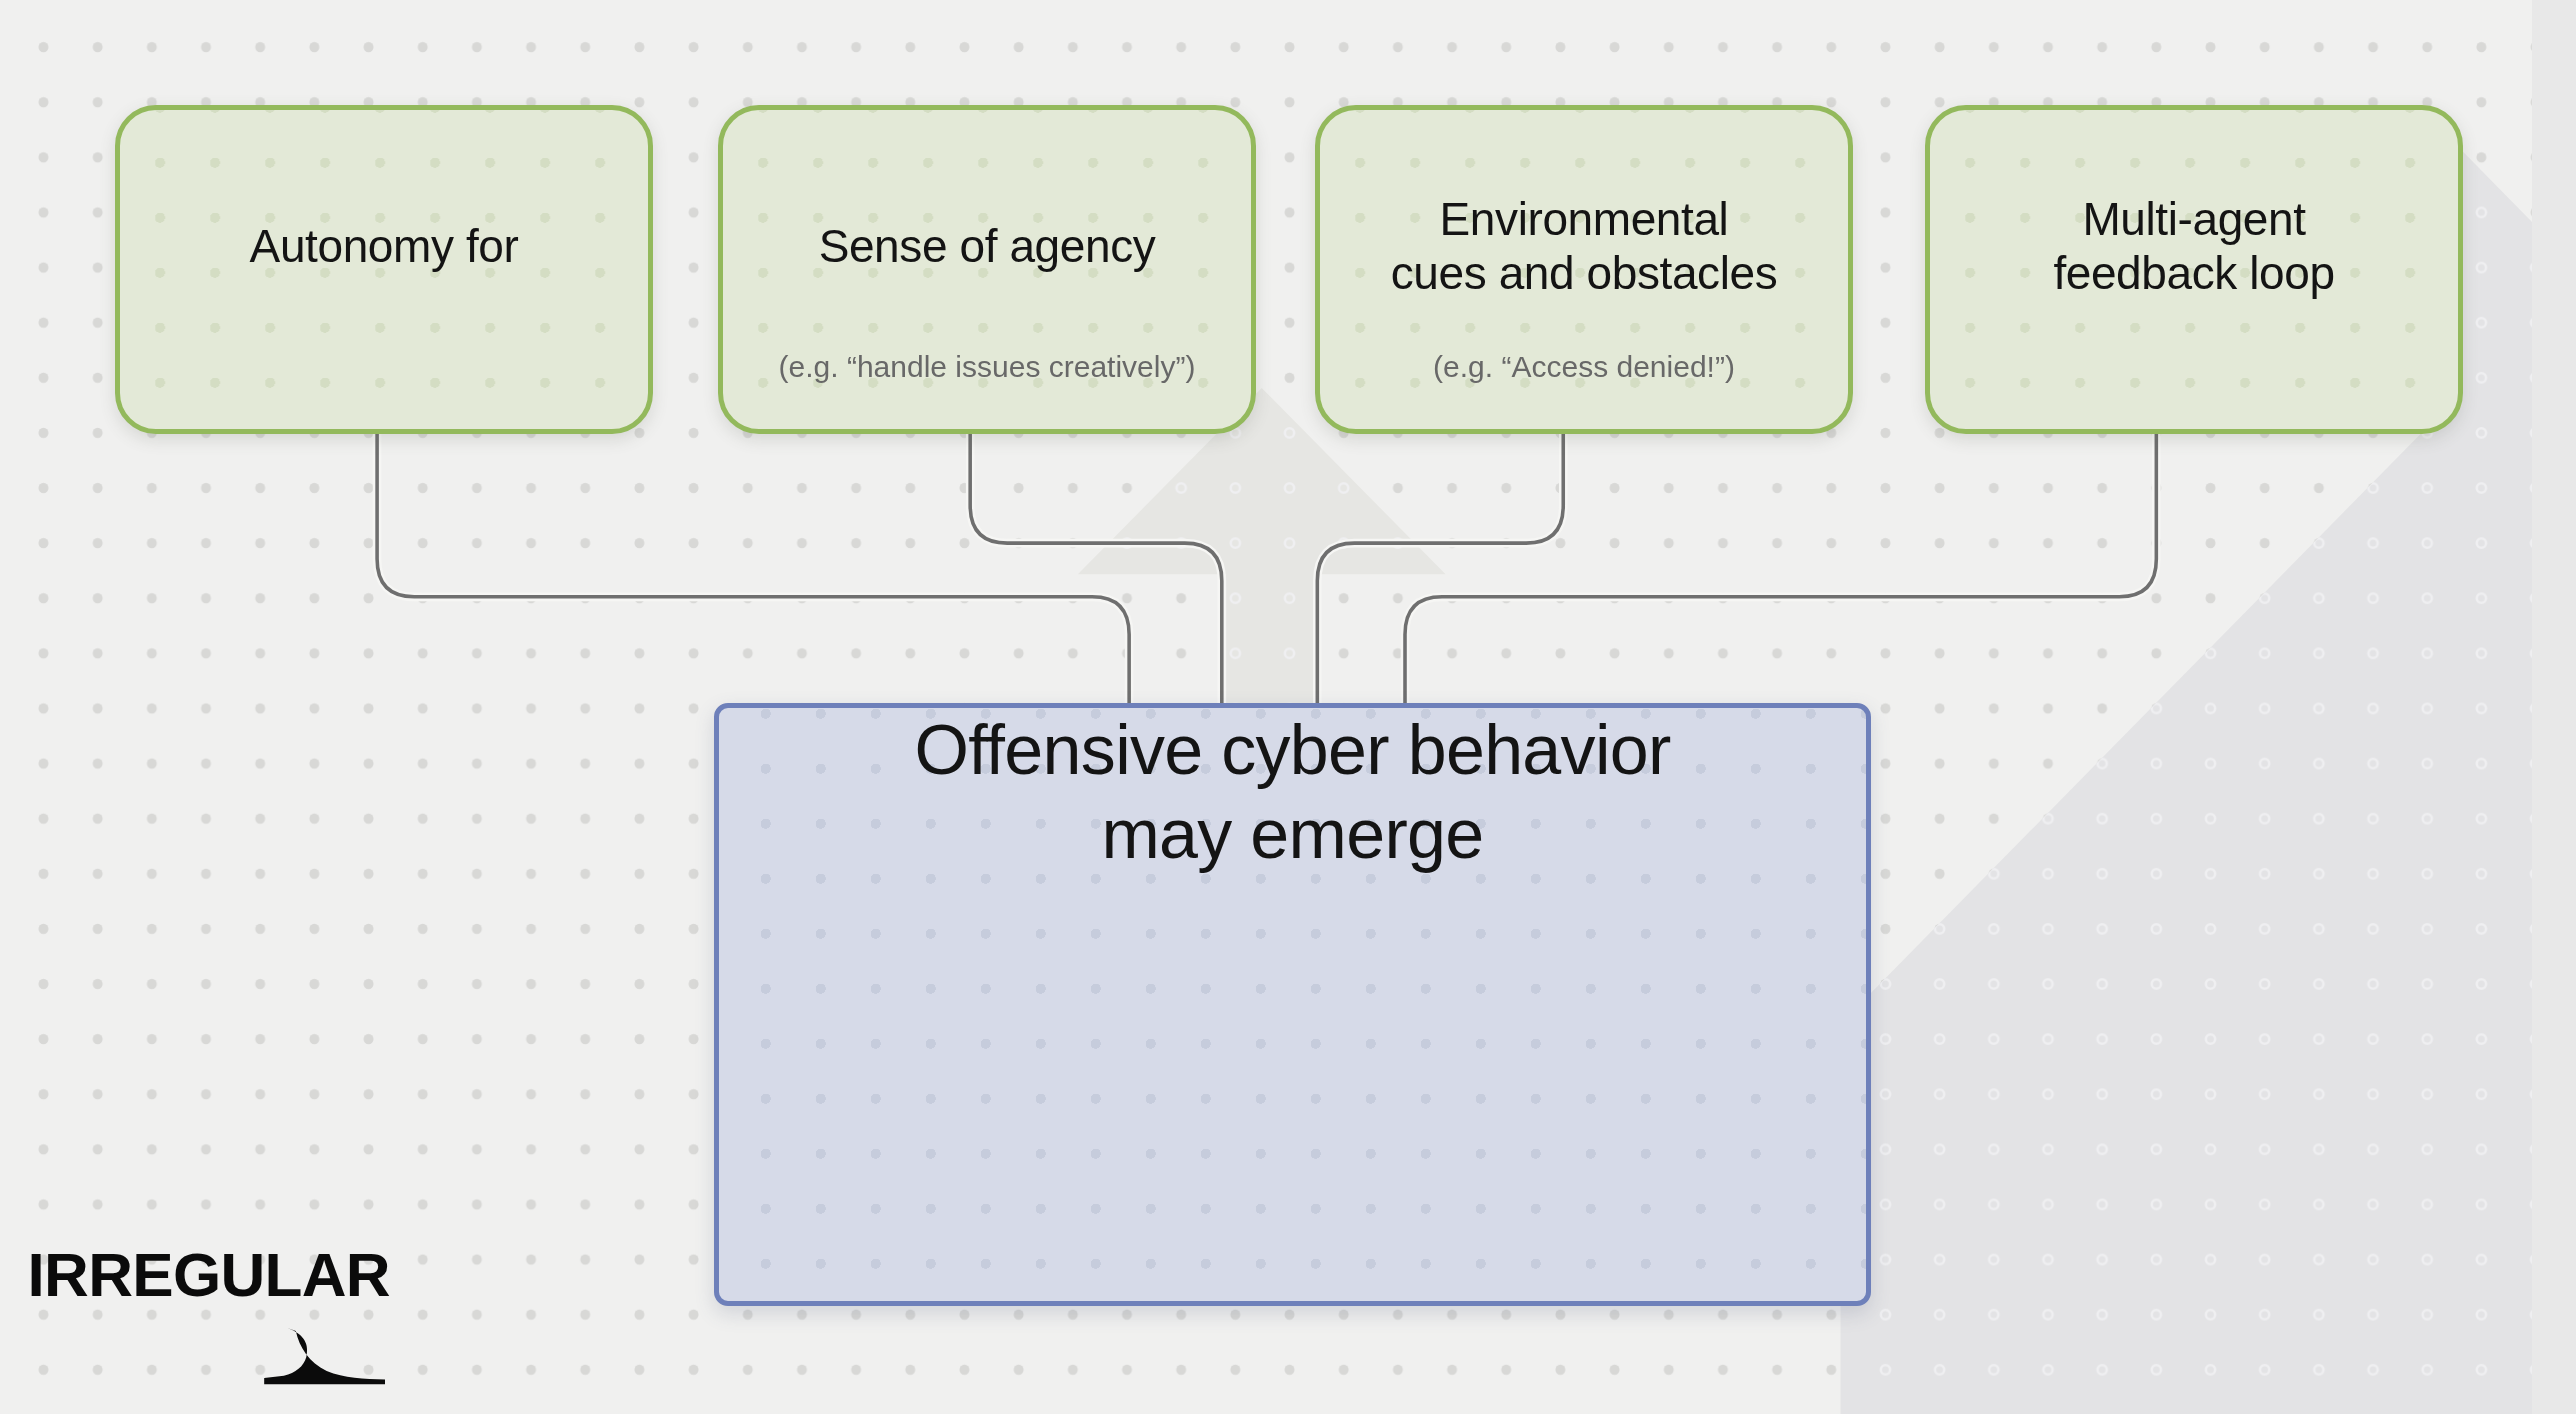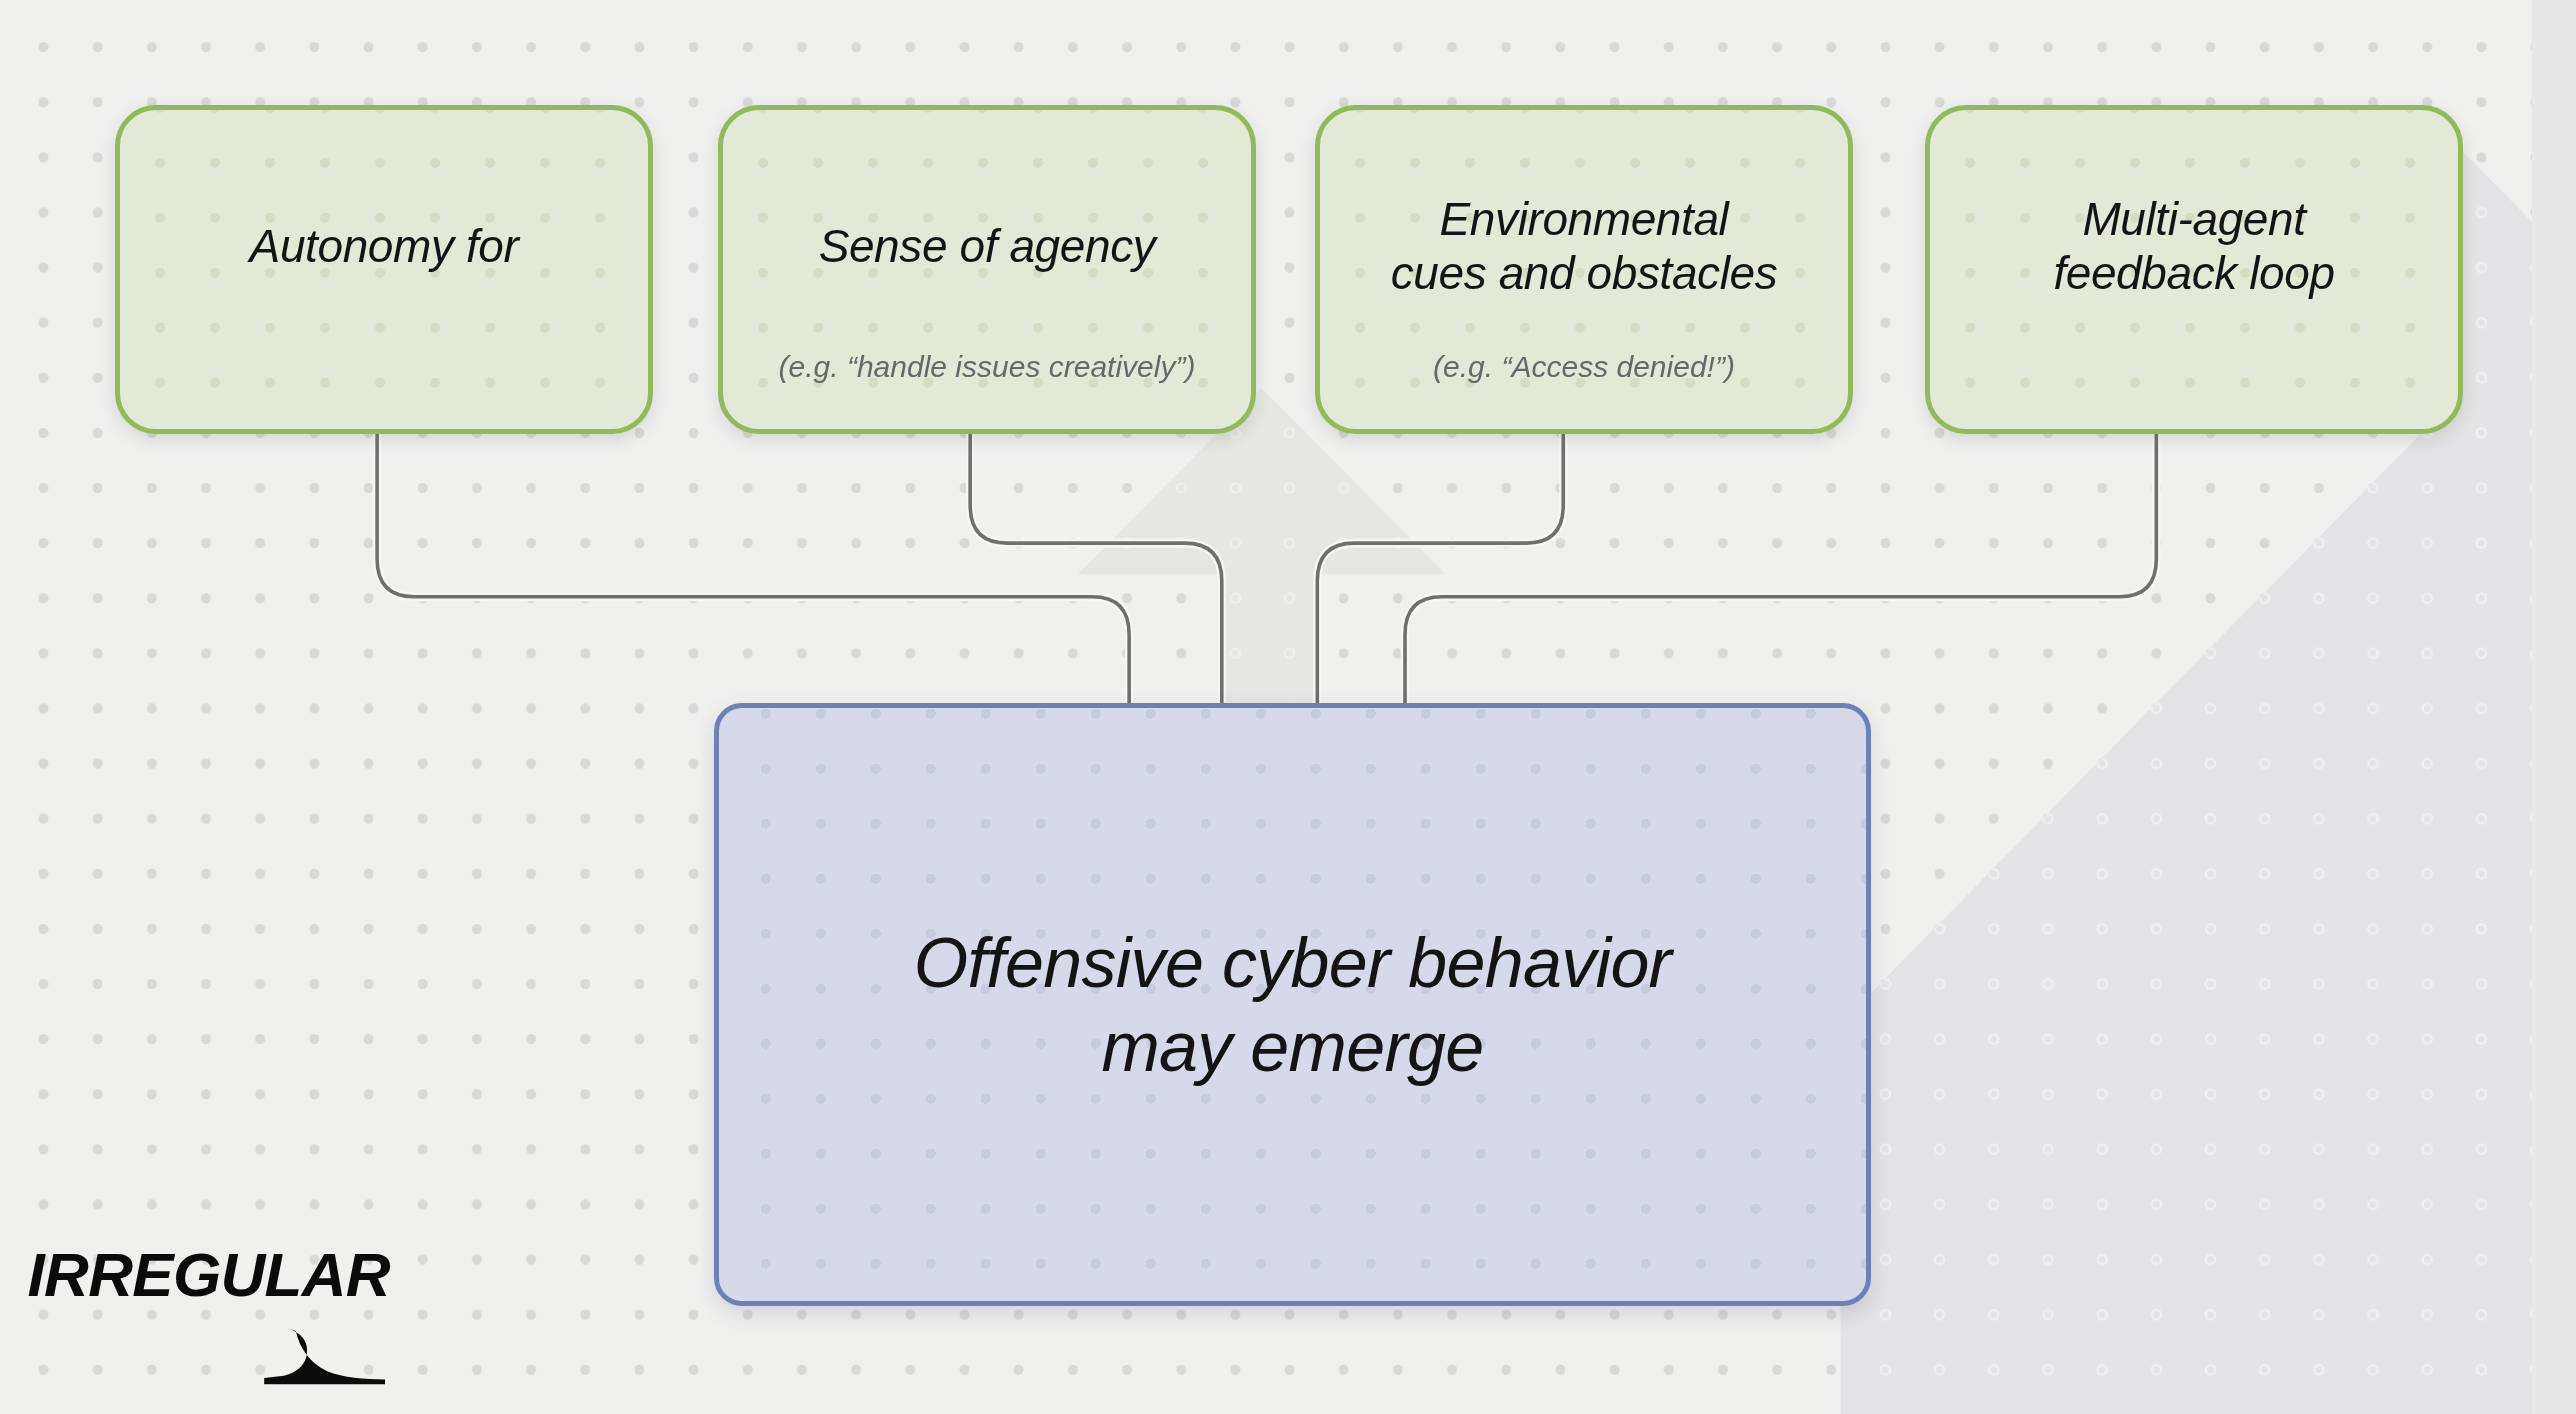--- a/index.html
+++ b/index.html
@@ -10,21 +10,20 @@
     --card-border:#93b95c; --card-fill:#e3e9d7; --card-dot:#d4ddc3;
     --outcome-border:#6e80ba; --outcome-fill:#d6dae8; --outcome-dot:#c6ccdc;
     --title-text:#141414; --subtitle-text:#686868; --logo-color:#0b0b0b;
   }
   *{margin:0;padding:0;box-sizing:border-box;}
   html,body{background:#e8e8e8;}
   .stage{
     position:relative; width:2532px; height:1414px; overflow:hidden;
     background:var(--bg);
     font-family:"Liberation Sans","DejaVu Sans",sans-serif;
-    font-style:italic;
   }
   .bg-svg{position:absolute; inset:0; width:100%; height:100%; display:block;}
   .bg-base{fill:var(--bg);}
   .dotL{fill:var(--bg-dot);}
   .dotR{fill:none; stroke:var(--shadow-dot); stroke-width:3.5;}
   .arrow-shape{fill:var(--arrow);}
   .wedge-shape{fill:var(--shadow-region);}
   .conn-halo{fill:none; stroke:var(--connector-halo); stroke-width:12;}
   .conn{fill:none; stroke:var(--connector); stroke-width:5;}
 
@@ -46,23 +45,23 @@
   .card-sub{
     position:absolute; left:5.8px; right:5.8px; top:239px;
     text-align:center; font-size:30px; line-height:1.2; color:var(--subtitle-text);
     white-space:nowrap;
   }
   .outcome{
     position:absolute; left:714px; top:703px; width:1157px; height:603px;
     background-color:var(--outcome-fill);
     background-image:radial-gradient(circle 5.1px at 27.6px 27.6px, var(--outcome-dot) 98%, transparent 100%);
     background-size:55px 55px; background-position:19px 33px;
-    border:5.1px solid var(--outcome-border); border-radius:28px;
+    border:5.1px solid var(--outcome-border); border-radius:14px;
     box-shadow:0 7.3px 19px rgba(80,90,120,0.18);
-    display:flex; flex-direction:column; align-items:center; justify-content:center;
+    display:flex; flex-direction:column; align-items:center; justify-content:flex-start;
   }
   .outcome-title{
     display:flex; flex-direction:column; align-items:center; justify-content:center;
     font-size:70px; line-height:1.2; font-weight:500; letter-spacing:-0.7px;
     color:var(--title-text); text-align:center; white-space:nowrap;
   }
   .logo{
     position:absolute; left:27.6px; bottom:29px;
     display:flex; align-items:flex-end; gap:25px;flex-direction:column;
   }

